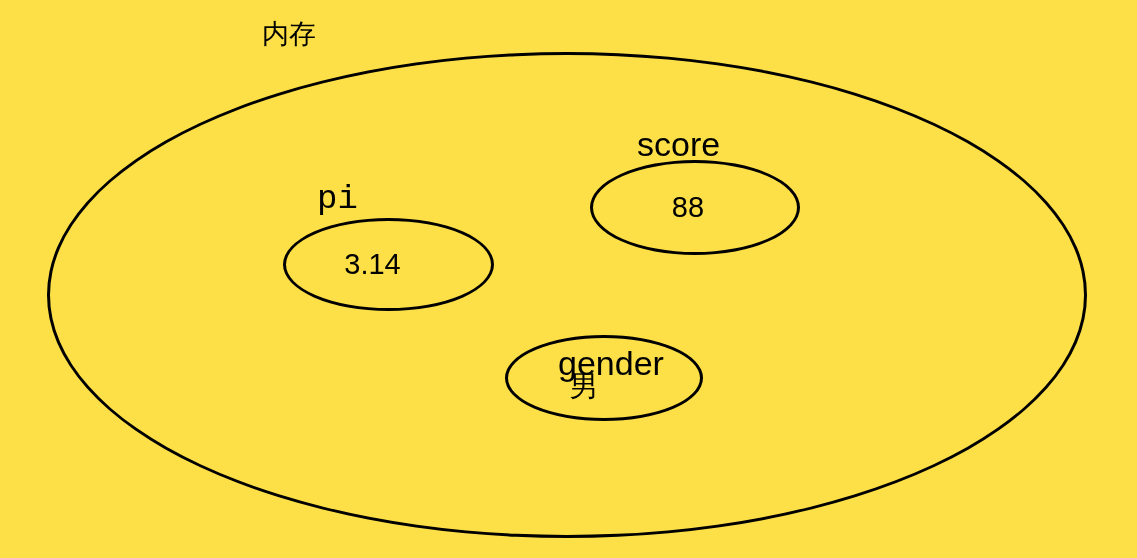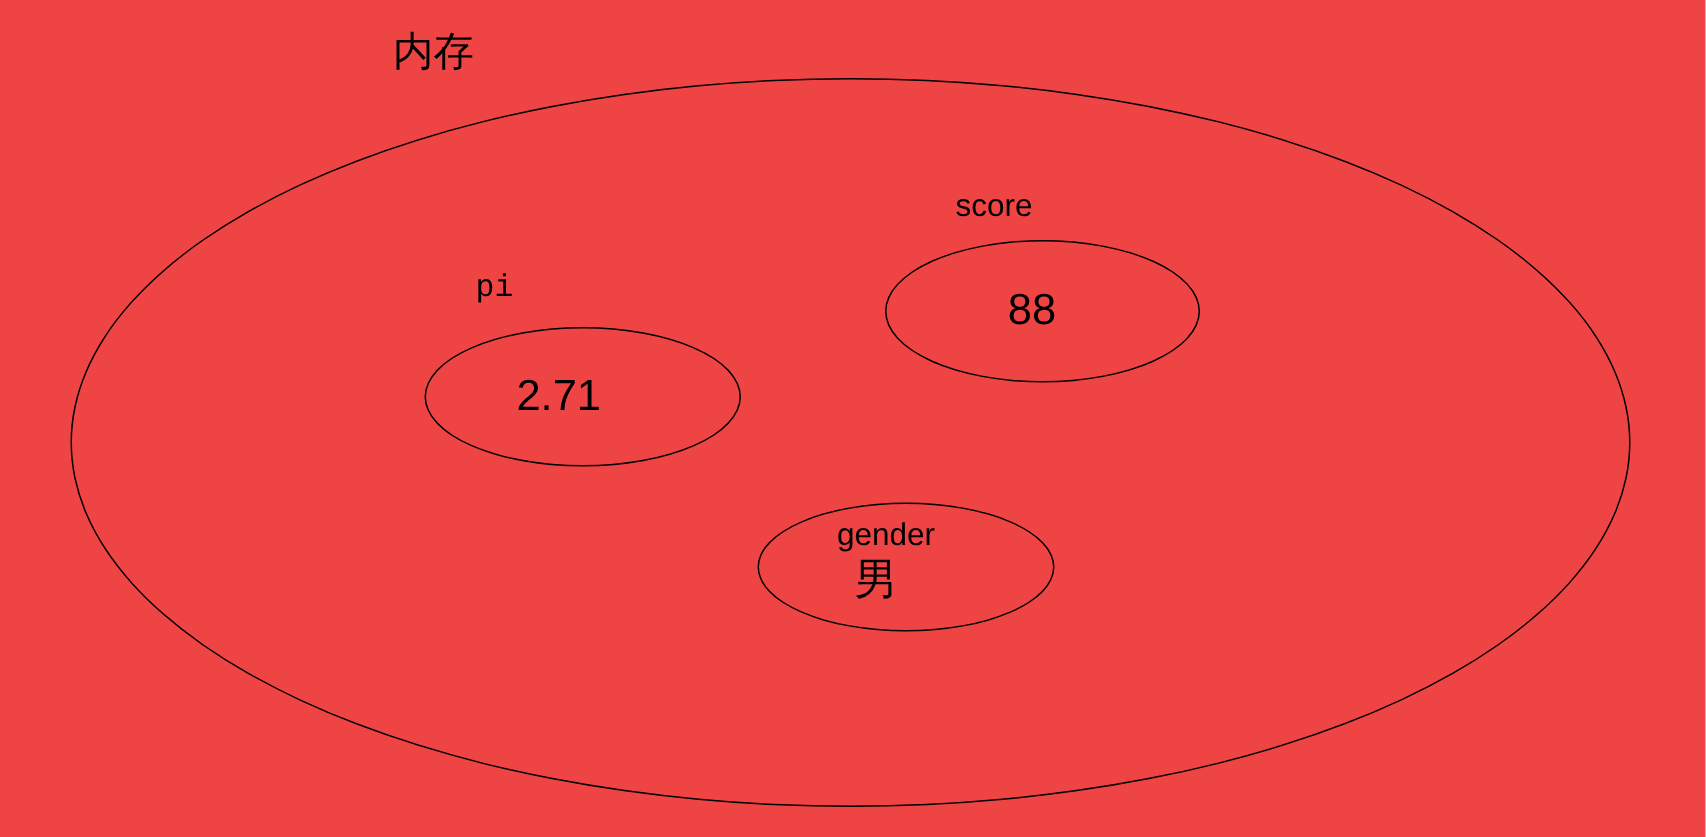--- a/index.html
+++ b/index.html
@@ -6,26 +6,26 @@
     margin: 0;
     padding: 0;
     background: #ffffff;
     font-family: "Liberation Sans", "DejaVu Sans", sans-serif;
     color: #000000;
   }
   .canvas {
     position: relative;
     width: 1137px;
     height: 558px;
-    background: #ef4444;
+    background: #fde047;
     overflow: hidden;
   }
   .ellipse {
     position: absolute;
-    border: 1px solid #000000;
+    border: 3px solid #000000;
     border-radius: 50%;
     box-sizing: border-box;
     background: transparent;
   }
   .memory-ellipse {
     left: 47px;
     top: 52px;
     width: 1040px;
     height: 486px;
   }
@@ -47,21 +47,21 @@
     height: 95px;
   }
   .var-ellipse-gender {
     left: 505px;
     top: 335px;
     width: 198px;
     height: 86px;
   }
   .label {
     position: absolute;
-    font-size: 21px;
+    font-size: 34px;
     line-height: 1.1;
     white-space: nowrap;
   }
   .memory-label {
     left: 262px;
     top: 20px;
     font-size: 27px;
   }
   .var-label-pi {
     left: 317px;
@@ -89,21 +89,21 @@
 <body>
 
 <div class="canvas">
 
   <div class="label memory-label">内存</div>
 
   <div class="ellipse memory-ellipse"></div>
 
   <div class="label var-label-pi">pi</div>
   <div class="ellipse var-ellipse var-ellipse-pi">
-    <span class="var-value var-value-pi">2.71</span>
+    <span class="var-value var-value-pi">3.14</span>
   </div>
 
   <div class="label var-label-score">score</div>
   <div class="ellipse var-ellipse var-ellipse-score">
     <span class="var-value var-value-score">88</span>
   </div>
 
   <div class="label var-label-gender">gender</div>
   <div class="ellipse var-ellipse var-ellipse-gender">
     <span class="var-value var-value-gender">男</span>

